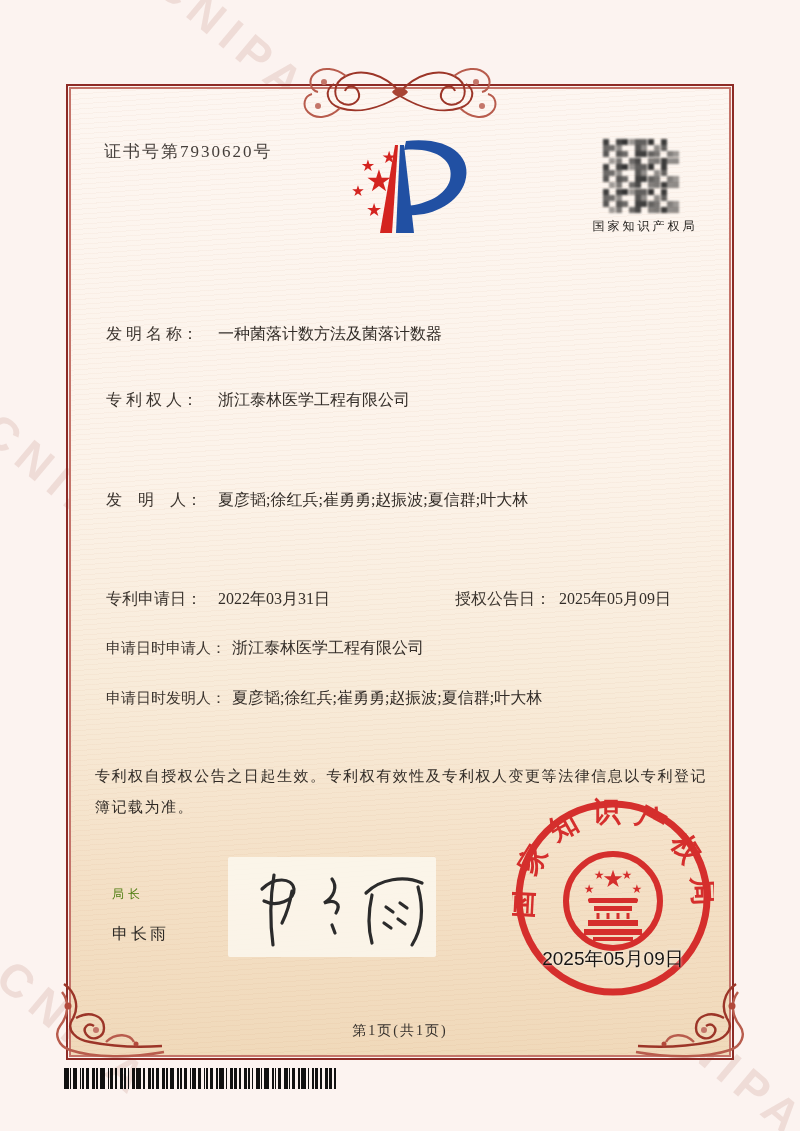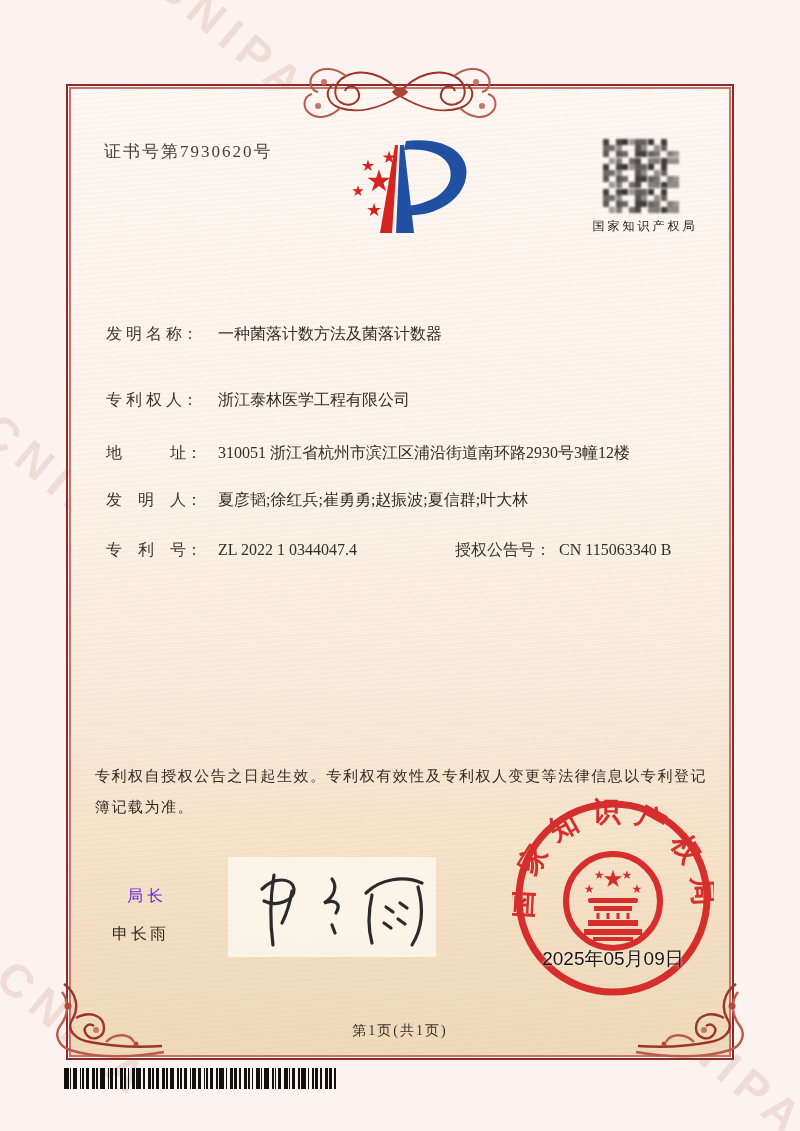--- a/index.html
+++ b/index.html
@@ -47,21 +47,21 @@
   .row .lbl.wide{min-width:126px;font-size:15px;}
   .row .val{color:#332d28;}
   .row .pair2{position:absolute;left:349px;top:0;white-space:nowrap;}
   .legal{
     position:absolute;left:95px;top:761px;width:612px;
     font-size:15px;line-height:31px;letter-spacing:1.5px;color:#322c27;font-weight:500;
     text-align:justify;
   }
   .legal .ln1{text-indent:2em;display:block;}
   .legal .ln2{display:block;}
-  .officer-title{position:absolute;left:112px;top:886px;font-size:16px;letter-spacing:4px;color:#6d28d9;margin-left:15px;}
+  .officer-title{position:absolute;left:112px;top:886px;font-size:12px;letter-spacing:4px;color:#4d7c0f;}
   .officer-name{position:absolute;left:112px;top:924px;font-size:16px;letter-spacing:3px;color:#2e2a26;}
   .sig-panel{
     position:absolute;left:228px;top:857px;width:208px;height:100px;
     background:rgba(252,248,239,0.85);border-radius:2px;
   }
   .seal{position:absolute;left:512px;top:797px;}
   .seal-date{
     position:absolute;left:528px;top:946px;width:170px;text-align:center;
     font-size:19px;color:#171513;letter-spacing:0px;
     text-shadow:0 0 3px rgba(255,255,255,0.9);
@@ -251,31 +251,34 @@
     </div>
   <div class="qr-caption">国家知识产权局</div>
 
 
   <div class="row" style="top:390px">
     <span class="lbl">专 利 权 人：</span><span class="val">浙江泰林医学工程有限公司</span>
   </div>
   <div class="row" style="top:324px">
     <span class="lbl">发 明 名 称：</span><span class="val">一种菌落计数方法及菌落计数器</span>
   </div>
-  <div class="row" style="top:443px">
-    <span class="lbl">地　　　址：</span><span class="val">310051 浙江省杭州市滨江区浦沿街道南环路2930号3幢12楼</span>
-  </div>
   <div class="row" style="top:490px">
     <span class="lbl">发　明　人：</span><span class="val">夏彦韬;徐红兵;崔勇勇;赵振波;夏信群;叶大林</span>
   </div>
-  <div class="row" style="top:540px">
-    <span class="lbl">专　利　号：</span><span class="val">ZL 2022 1 0344047.4</span>
+  <div class="row" style="top:589px">
+    <span class="lbl">专利申请日：</span><span class="val">2022年03月31日</span>
     <span class="pair2">
-      <span class="lbl" style="min-width:0;margin-right:8px">授权公告号：</span><span class="val">CN 115063340 B</span>
+      <span class="lbl" style="min-width:0;margin-right:8px">授权公告日：</span><span class="val">2025年05月09日</span>
     </span>
+  </div>
+  <div class="row" style="top:638px">
+    <span class="lbl wide">申请日时申请人：</span><span class="val">浙江泰林医学工程有限公司</span>
+  </div>
+  <div class="row" style="top:688px">
+    <span class="lbl wide">申请日时发明人：</span><span class="val">夏彦韬;徐红兵;崔勇勇;赵振波;夏信群;叶大林</span>
   </div>
 
   <div class="legal">
     <span class="ln2">专利权自授权公告之日起生效。专利权有效性及专利权人变更等法律信息以专利登记簿记载为准。</span>
   </div>
 
   <div class="officer-title">局长</div>
   <div class="officer-name">申长雨</div>
   <div class="sig-panel">
     <svg width="208" height="100" viewBox="0 0 208 100">

